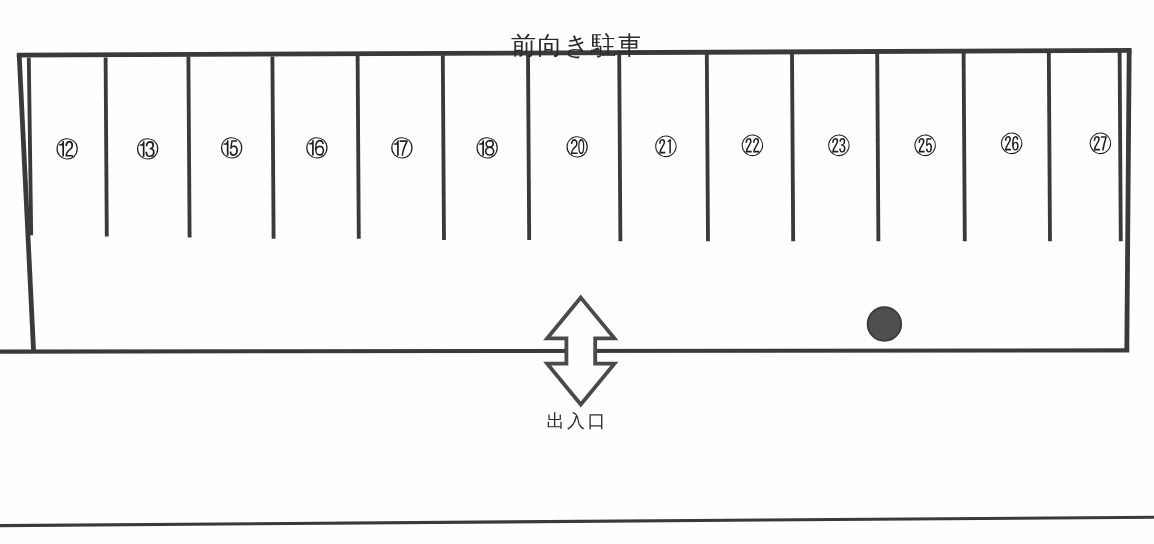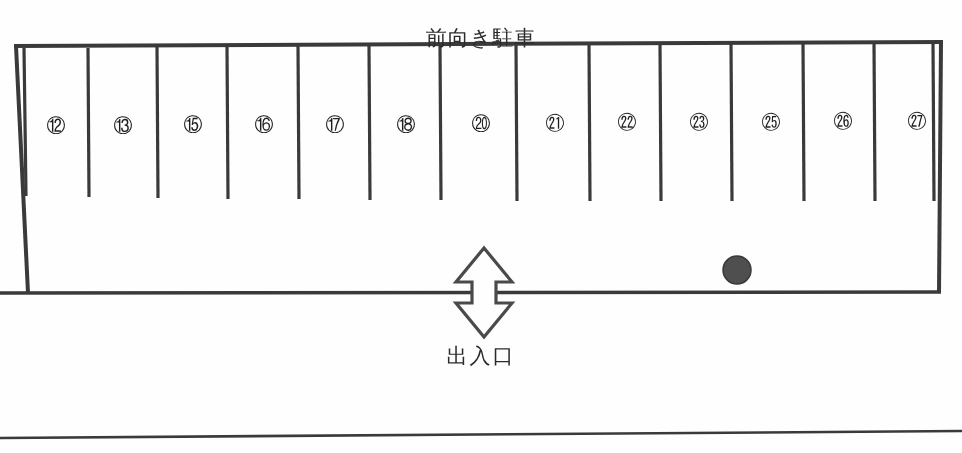--- a/index.html
+++ b/index.html
@@ -37,21 +37,21 @@
     text-align: center;
     font-size: 21px;
     letter-spacing: 1px;
     margin-top: 18px;
   }
   #entrance-label {
     top: 342px;
     left: 0;
     width: 962px;
     text-align: center;
-    font-size: 21px;
+    font-size: 15px;
     letter-spacing: 2px;
   }
   .stall-number {
     position: absolute;
     width: 44px;
     height: 44px;
     margin-left: -22px;
     margin-top: -22px;
     line-height: 44px;
     text-align: center;

